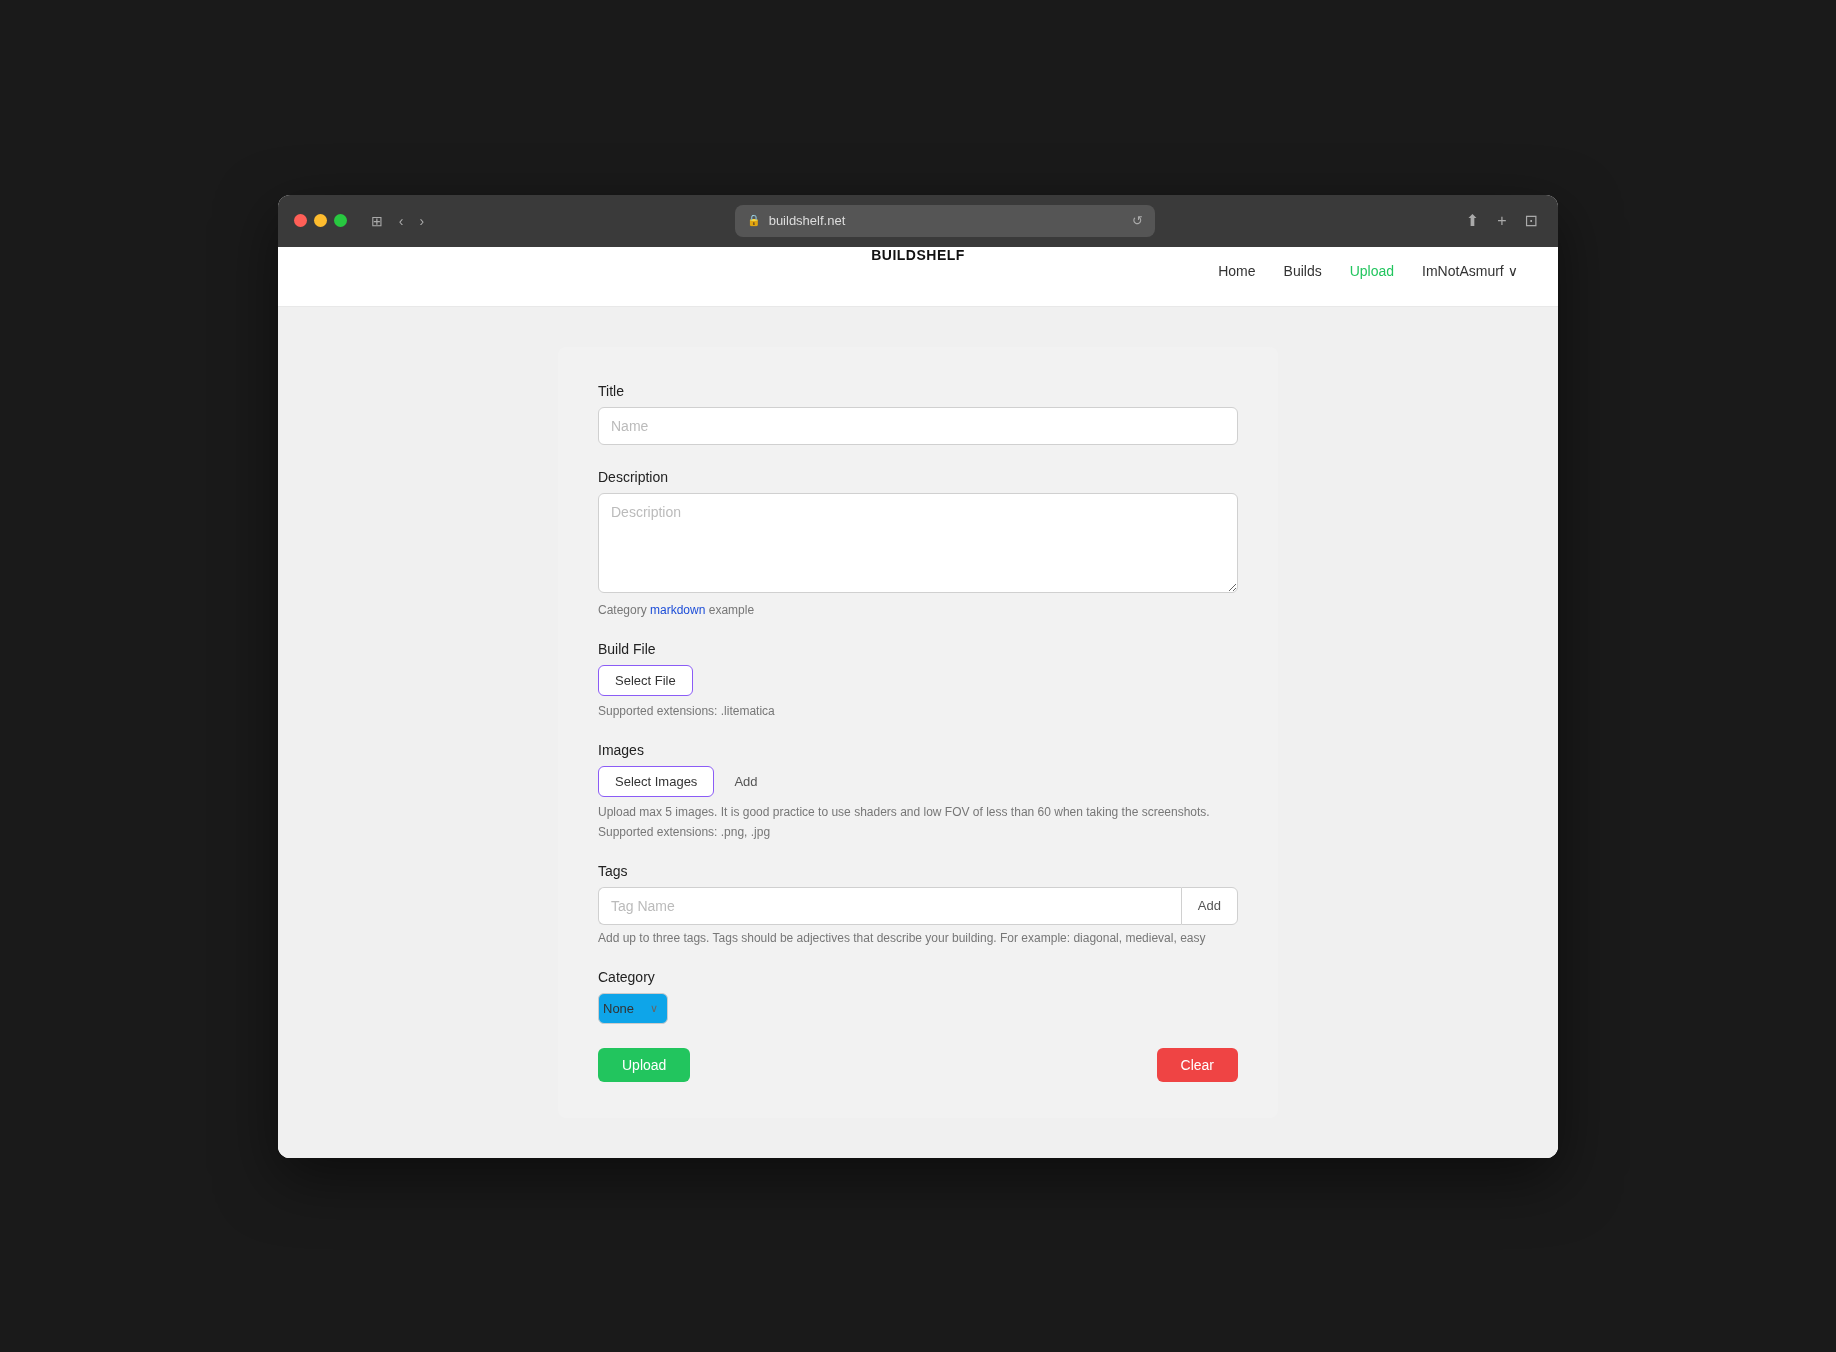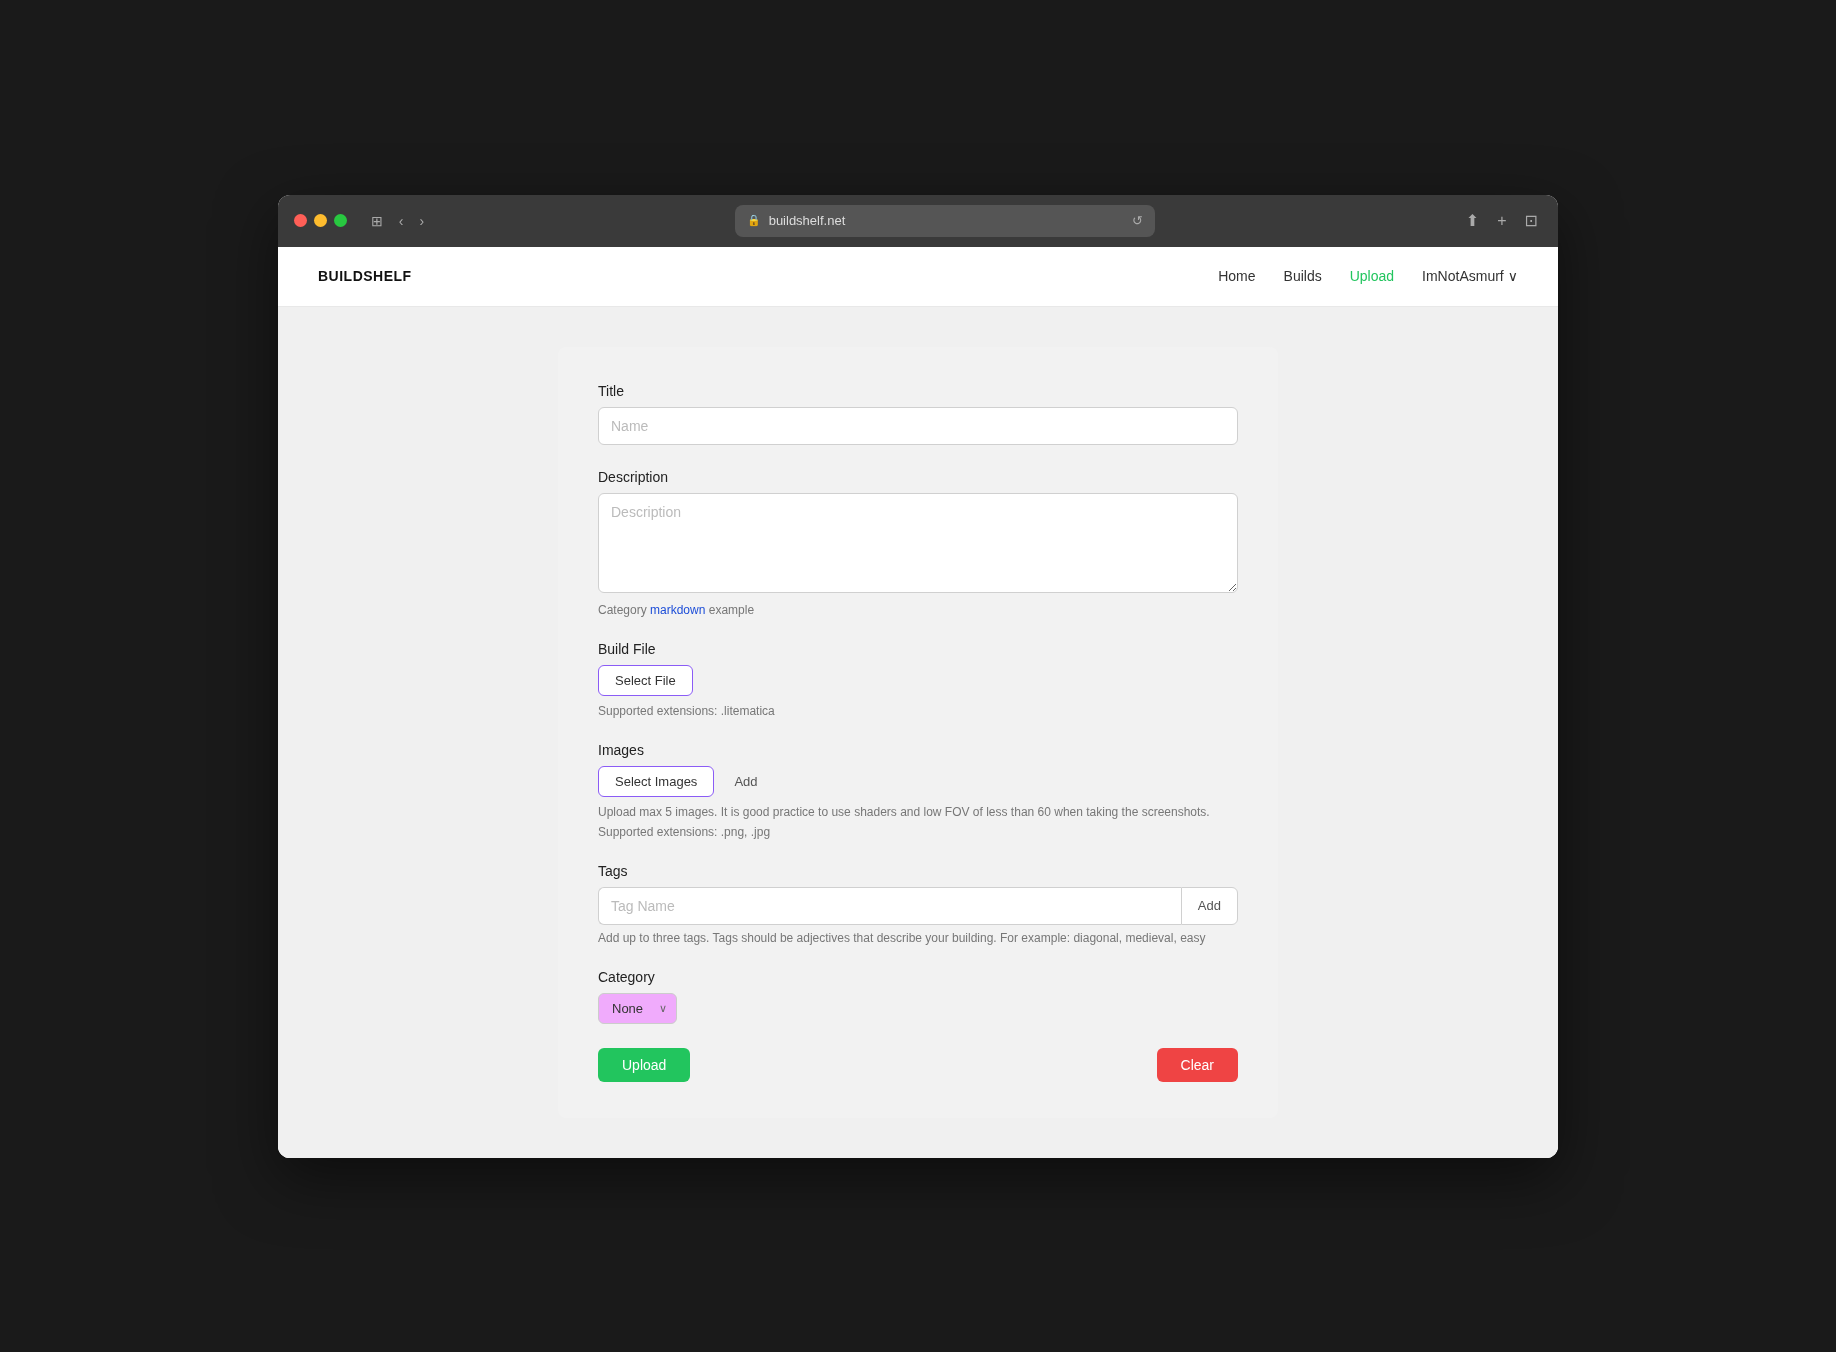--- a/index.html
+++ b/index.html
@@ -102,20 +102,21 @@
     }
 
     
     .navbar {
       background: #fff;
       border-bottom: 1px solid #e8e8e8;
       height: 60px;
       display: flex;
       align-items: center;
       padding: 0 40px;
+      flex-direction: column;
     }
 
     .brand {
       font-size: 14px;
       font-weight: 700;
       color: #111;
       letter-spacing: 0.5px;
     }
 
     .nav-links {
@@ -282,24 +283,24 @@
       border: 1px solid #d0d0d0;
       border-radius: 0 6px 6px 0;
       padding: 0 16px;
       font-size: 13px;
       color: #555;
       cursor: pointer;
     }
 
     .category-select {
       appearance: none;
-      background: #f0abfc;
+      background: #0ea5e9;
       border: 1px solid #ccc;
       border-radius: 6px;
-      padding: 7px 32px 7px 13px;
+      padding: 7px 32px 7px 4px;
       font-size: 13px;
       color: #333;
       cursor: pointer;
       outline: none;
       position: relative;
     }
 
     .select-wrapper {
       display: inline-block;
       position: relative;

